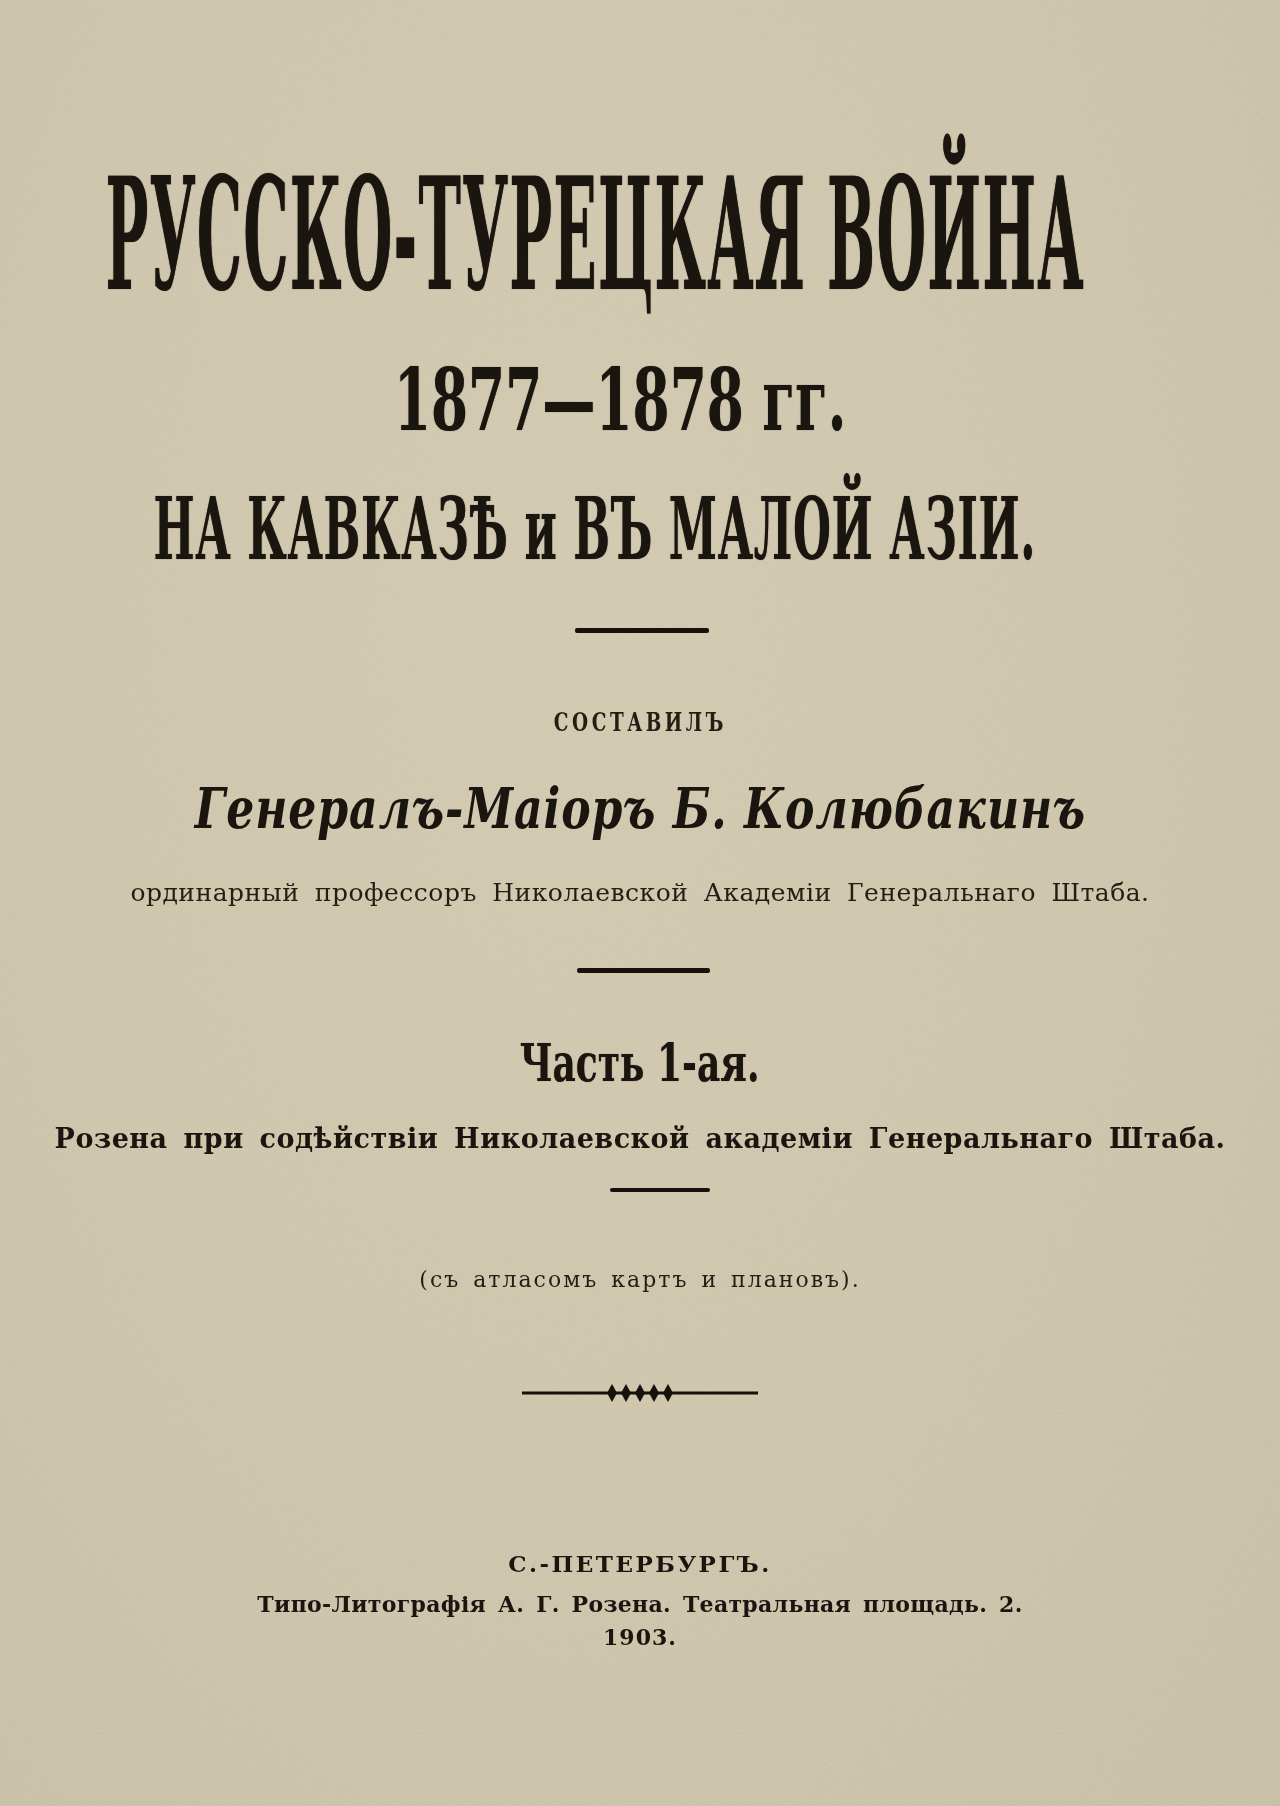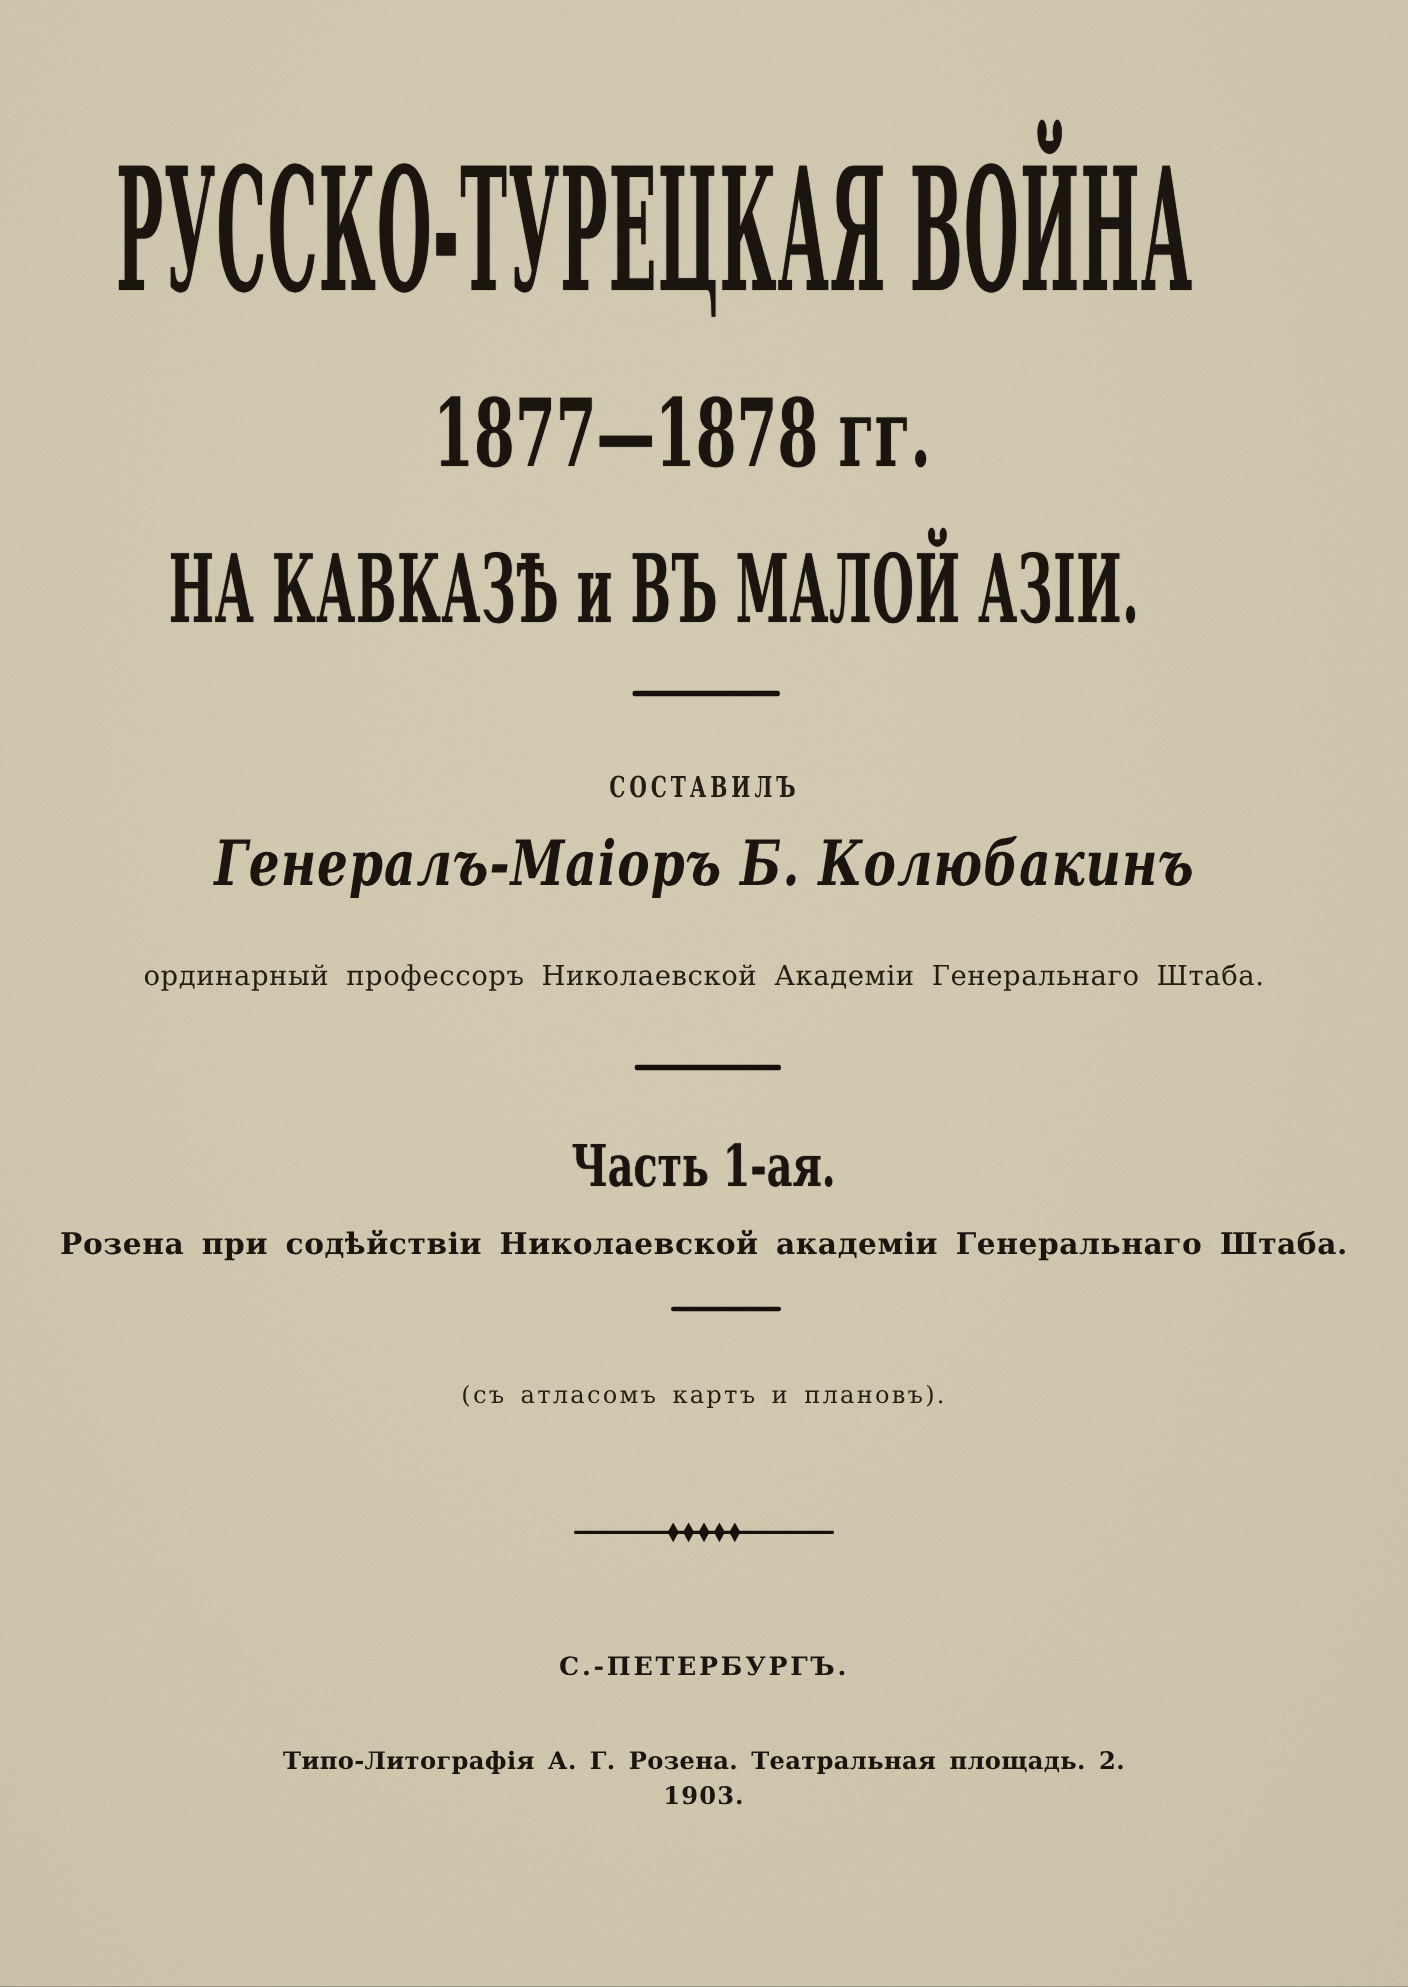--- a/index.html
+++ b/index.html
@@ -10,39 +10,39 @@
     margin: 0 auto;
     overflow: hidden;
     background: radial-gradient(ellipse at 45% 35%, #cec5ab 0%, #c9c0a6 55%, #c2b99f 100%);
     color: #1b1510;
     font-family: "DejaVu Serif", "Liberation Serif", serif;
   }
   .texture { position: absolute; inset: 0; pointer-events: none; }
 
   .line {
     position: absolute; left: 0; right: 0;
-    display: flex; justify-content: center; align-items: flex-start;
+    display: flex; justify-content: center; align-items: center;
     white-space: nowrap;
   }
   .tx { display: inline-block; }
 
   
   .t1 { top: 150px; height: 170px; }
   .t1 .tx {
     font-size: 100px; font-weight: 700; letter-spacing: 2px;
     transform: translateX(-45px) scale(0.57, 1.55);
     text-shadow: 0 0 1px rgba(20,14,8,.75);
   }
   .t2 { top: 352px; height: 95px; }
   .t2 .tx {
     font-size: 74px; font-weight: 700;
     transform: translateX(-20px) scale(0.72, 1.15);
     text-shadow: 0 0 1px rgba(20,14,8,.7);
   }
-  .t3 { top: 497px; height: 105px; }
+  .t3 { top: 476px; height: 105px; }
   .t3 .tx {
     font-size: 66px; font-weight: 700; letter-spacing: 1px;
     transform: translateX(-45px) scale(0.66, 1.30);
     text-shadow: 0 0 1px rgba(20,14,8,.7);
   }
 
   
   .rule { position: absolute; background: #17110c; border-radius: 2px; }
   .rule1 { top: 628px;  left: 575px; width: 134px; height: 5px; }
   .rule2 { top: 968px;  left: 577px; width: 133px; height: 5px; }
@@ -77,21 +77,21 @@
   }
   .atlas-note { top: 1256px; height: 46px; }
   .atlas-note .tx {
     font-size: 22px; letter-spacing: 2px; word-spacing: 4px; color: #241d14;
   }
 
   
   .ornament { position: absolute; top: 1384px; left: 50%; margin-left: -120px; }
 
   
-  .city { top: 1502px; height: 42px; }
+  .city { top: 1542px; height: 42px; }
   .city .tx { font-size: 23px; font-weight: 700; letter-spacing: 2.5px; }
   .printer { top: 1588px; height: 32px; }
   .printer .tx { font-size: 22px; font-weight: 700; letter-spacing: 0.3px; word-spacing: 4px; }
   .year { top: 1620px; height: 34px; }
   .year .tx { font-size: 22px; font-weight: 700; letter-spacing: 1px; }
 </style>
 </head>
 <body>
 
 <div class="page">

